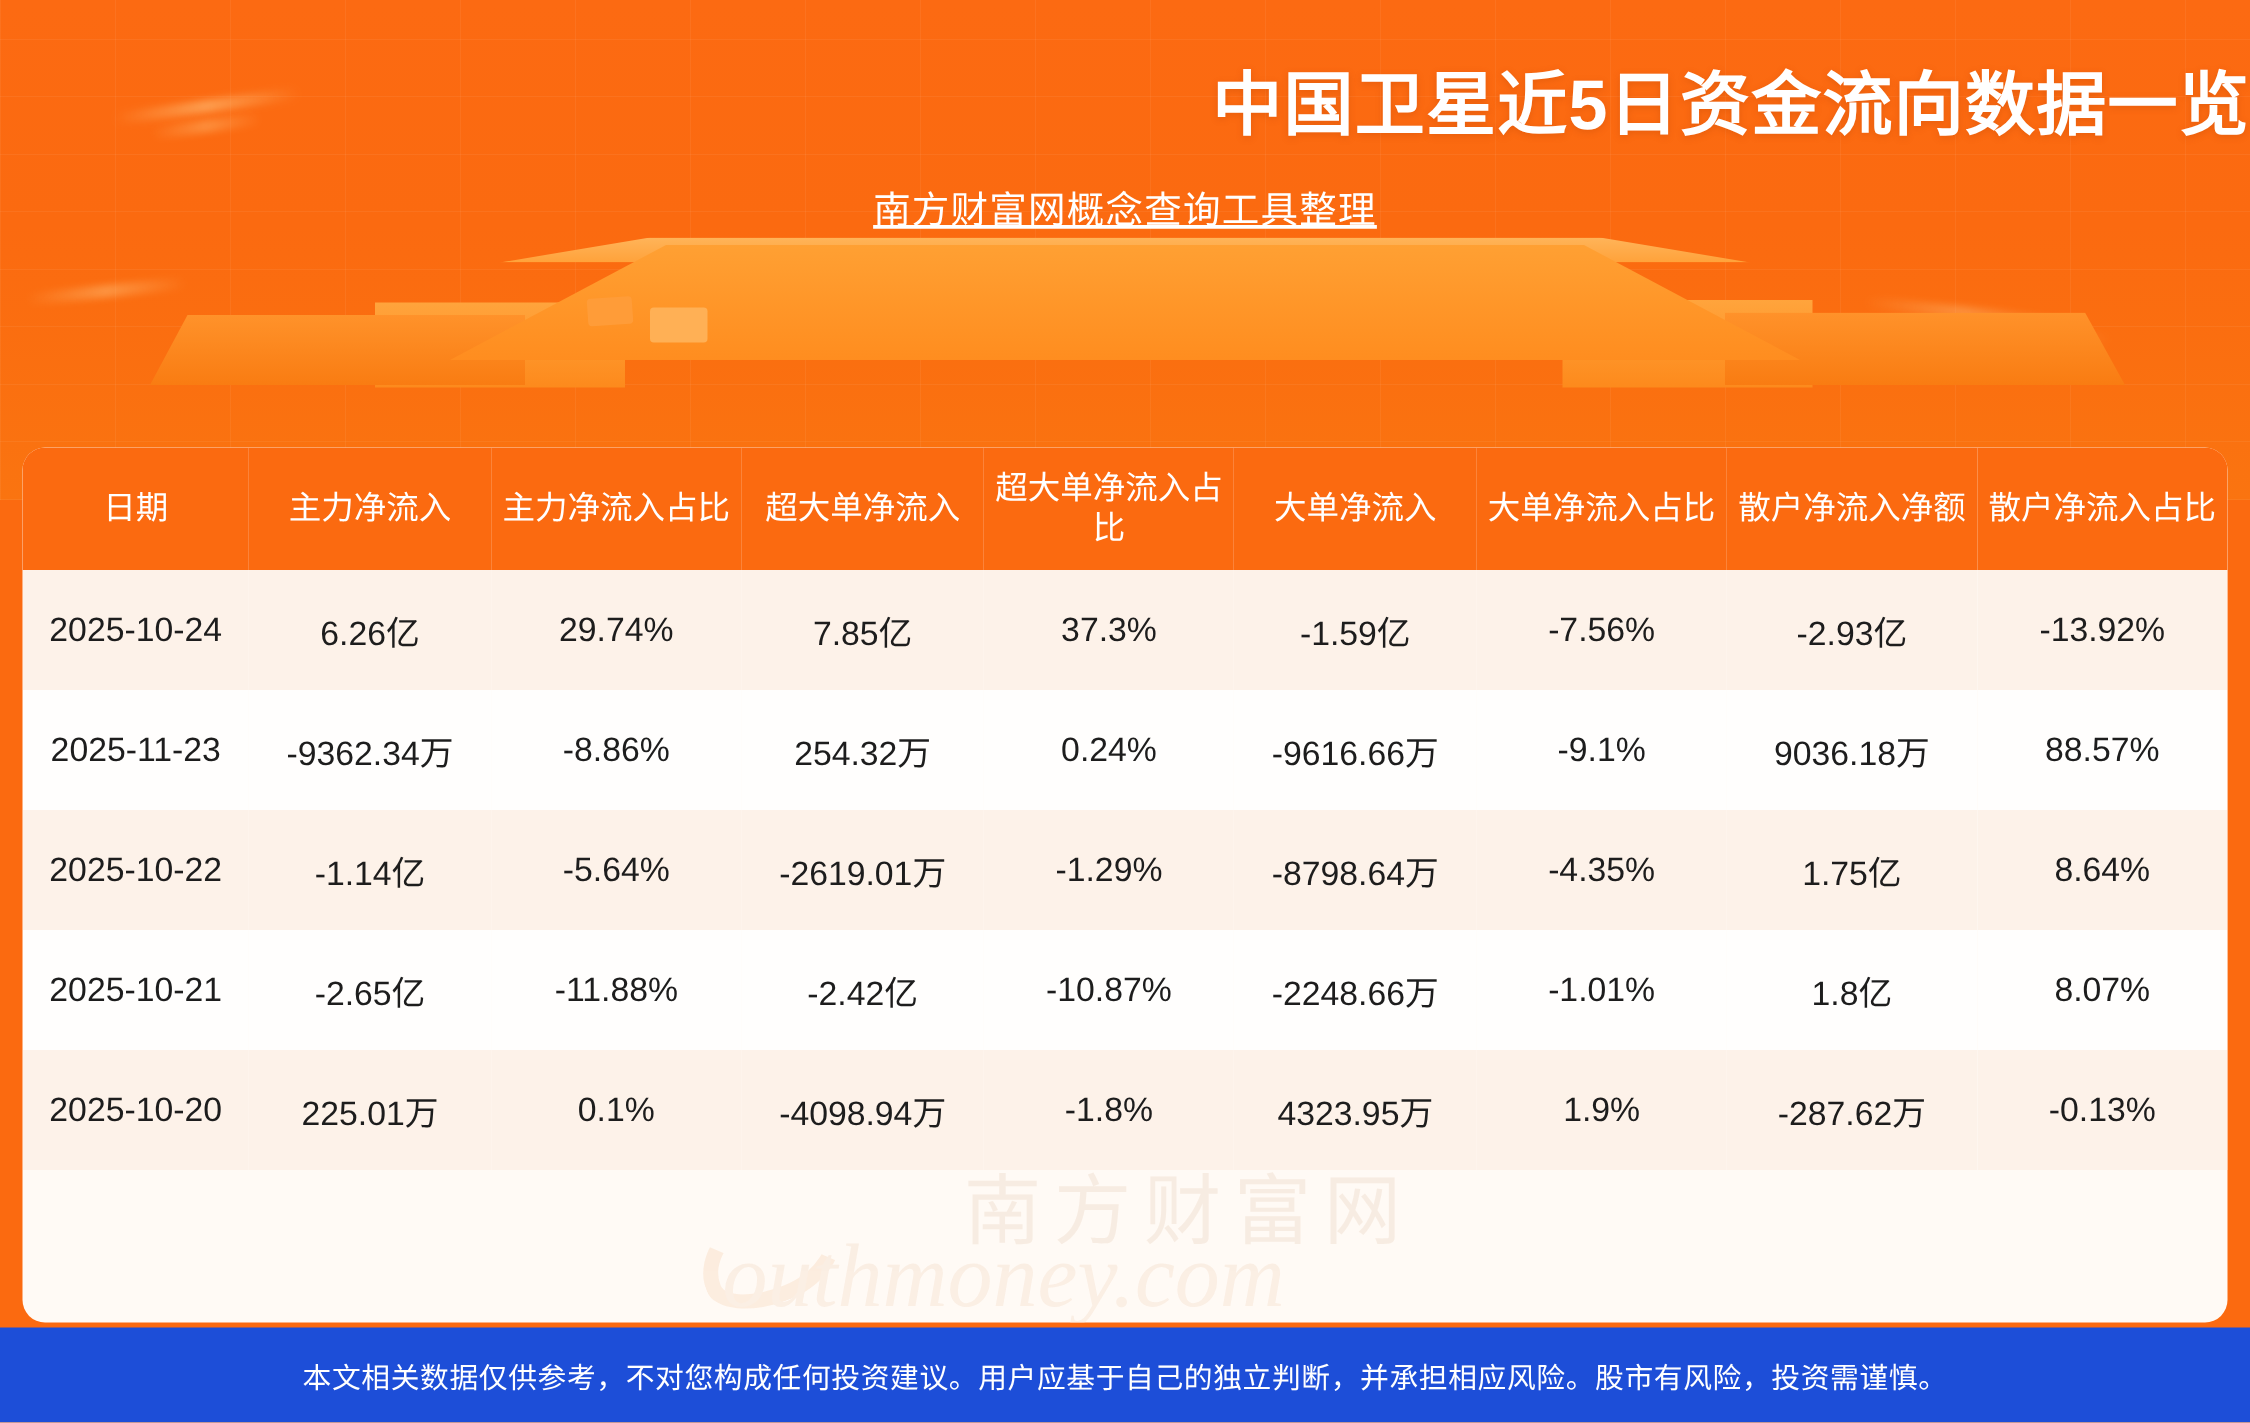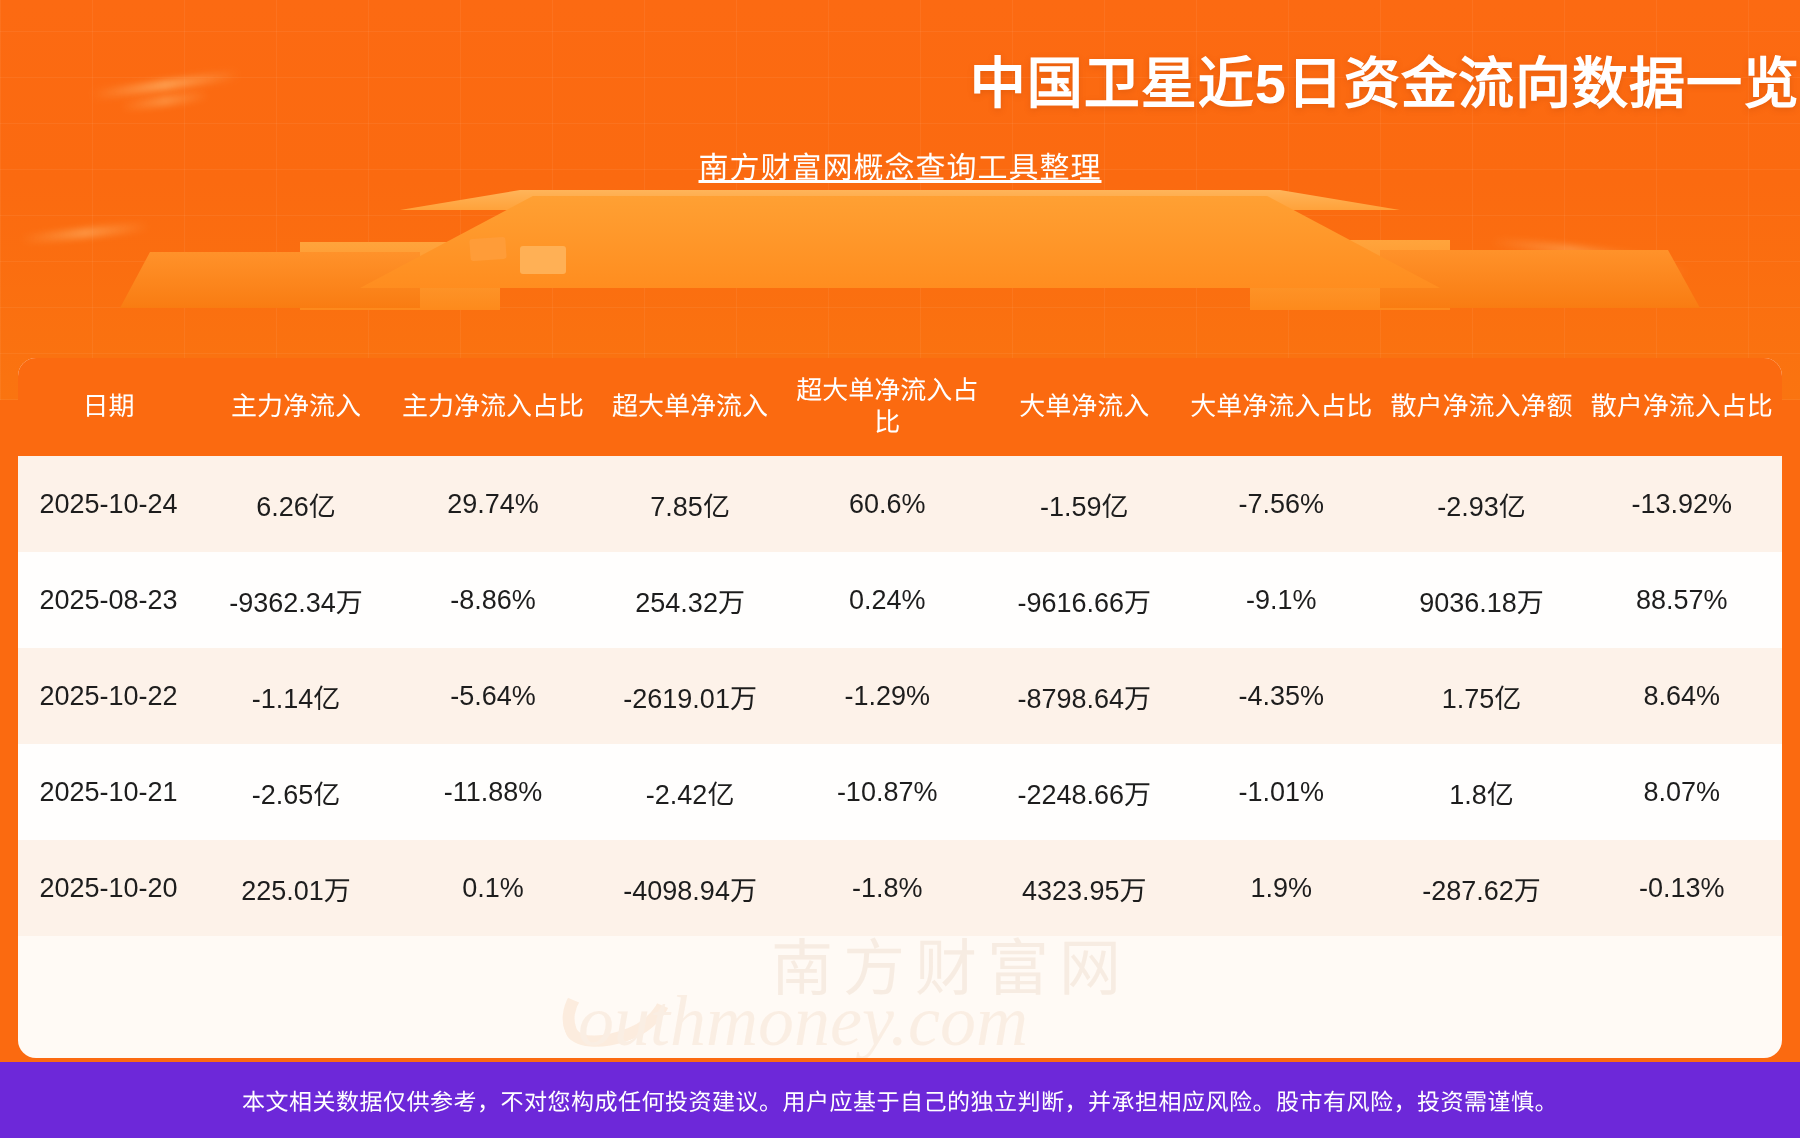--- a/index.html
+++ b/index.html
@@ -153,21 +153,21 @@
     position:absolute; left:-20px; top:46px; width:120px; height:78px;
     border-radius:50% 50% 50% 50% / 60% 40% 60% 40%;
     border:12px solid #fae2cd;
     border-right-color:transparent; border-top-color:transparent;
     transform:rotate(-22deg);
   }
 
   
   .footer {
     position:absolute; left:0; top:1062px; width:1800px; height:76px;
-    background:#6d28d9;
+    background:#1d4ed8;
     display:flex; align-items:center; justify-content:center;
   }
   .footer-text {
     color:#ffffff; font-size:23px; letter-spacing:.5px;
   }
 </style>
 </head>
 <body>
 
 <div class="hero-bg">
@@ -224,28 +224,28 @@
         <th>散户净流入净额</th>
         <th>散户净流入占比</th>
       </tr>
     </thead>
     <tbody>
       <tr>
         <td>2025-10-24</td>
         <td>6.26亿</td>
         <td>29.74%</td>
         <td>7.85亿</td>
-        <td>60.6%</td>
+        <td>37.3%</td>
         <td>-1.59亿</td>
         <td>-7.56%</td>
         <td>-2.93亿</td>
         <td>-13.92%</td>
       </tr>
       <tr>
-        <td>2025-08-23</td>
+        <td>2025-11-23</td>
         <td>-9362.34万</td>
         <td>-8.86%</td>
         <td>254.32万</td>
         <td>0.24%</td>
         <td>-9616.66万</td>
         <td>-9.1%</td>
         <td>9036.18万</td>
         <td>88.57%</td>
       </tr>
       <tr>

